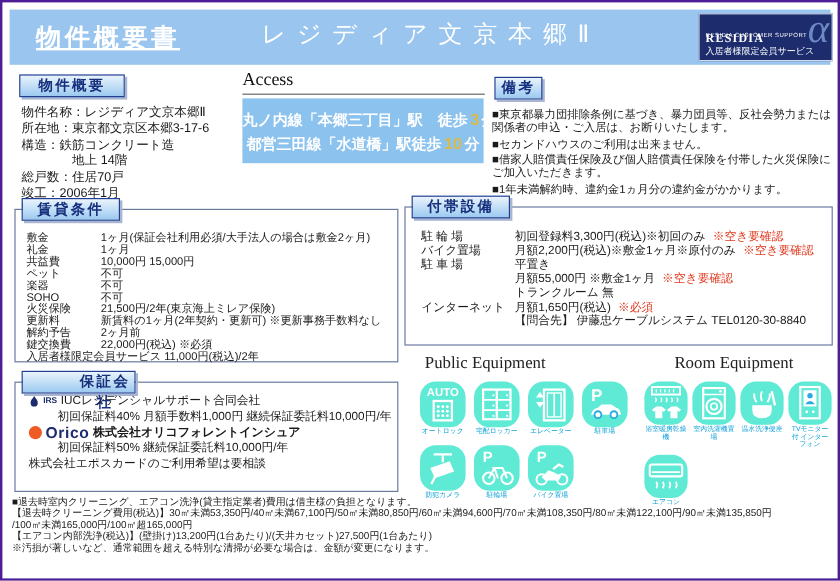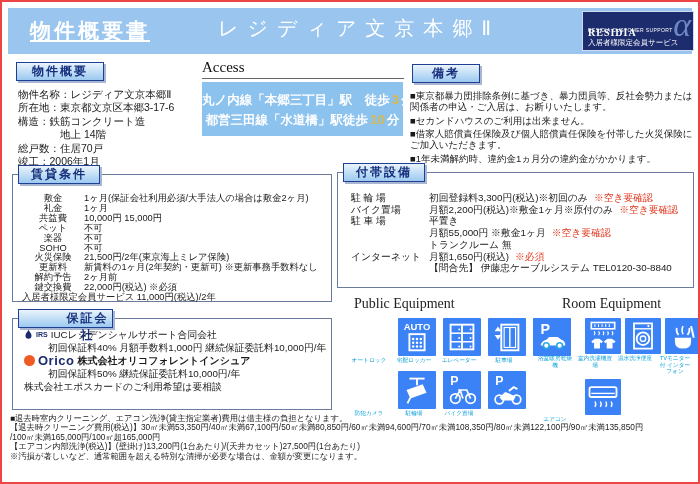--- a/index.html
+++ b/index.html
@@ -1,16 +1,16 @@
 <!DOCTYPE html>
 <html><head>
 <meta charset="utf-8">
 <style>
   html,body{margin:0;padding:0;background:#e8e8e8;}
-  #page{position:relative;width:700px;height:484px;background:#fff;border:2px solid #ef4444;
+  #page{position:relative;width:700px;height:484px;background:#fff;border:2px solid #4c1d95;
         box-sizing:border-box;overflow:hidden;font-family:"Liberation Sans",sans-serif;color:#1a1a1a;}
   .abs{position:absolute;}
 
   
   .header{left:6px;top:6px;width:684px;height:46px;background:#99c5ee;}
   .doc-title{left:22px;top:9px;font-size:21px;font-weight:bold;color:#fff;text-decoration:underline;
              letter-spacing:3px;font-family:"Liberation Serif",serif;}
   .prop-title{left:210px;top:7px;font-size:20px;color:#fff;letter-spacing:9px;white-space:nowrap;
               font-family:"Liberation Serif",serif;}
   .logo-box{left:574px;top:3px;width:112px;height:40px;background:#1c2c6c;border:1px solid #cfd9ef;
@@ -42,21 +42,21 @@
   .remarks{left:408px;top:88px;width:286px;font-size:9.5px;line-height:11px;}
   .remarks div{margin-bottom:2.5px;}
 
   
   .box{border:1px solid #6b7b9e;background:#fff;box-sizing:border-box;}
 
   
   .rental-box{left:10px;top:172px;width:320px;height:128px;}
   .rental-rows{left:20px;top:192px;width:306px;font-size:9.3px;line-height:9.9px;white-space:nowrap;}
   .rrow{display:flex;}
-  .rl{width:62px;flex:none;text-align:center;}
+  .rl{width:62px;flex:none;}
   .rv{flex:1;}
 
   
   .gbox{left:10px;top:316px;width:320px;height:92px;}
   .gcontent{left:22px;top:326px;width:300px;font-size:9.8px;line-height:13px;white-space:nowrap;}
   .grow{display:flex;align-items:center;gap:3px;text-align:center;}
   .gindent{padding-left:24px;}
   .orico{color:#1c2c6c;font-weight:bold;font-size:13px;letter-spacing:.5px;}
   .gname2{font-weight:bold;font-size:10px;}
   .odot{width:11px;height:11px;border-radius:50%;background:#f05a24;flex:none;}
@@ -71,21 +71,21 @@
 
   
   .eq-head{font-size:14px;color:#222;font-family:"Liberation Serif",serif;}
   .pub-head{left:352px;top:294px;}
   .room-head{left:560px;top:294px;}
   .eq-grid{display:flex;flex-wrap:wrap;}
   .pub-grid{left:348px;top:316px;width:186px;gap:7px;}
   .room-grid{left:535px;top:316px;width:158px;gap:4px;}
   .equip{width:38px;text-align:center;}
   .room-grid .equip{width:36px;}
-  .tile{width:38px;height:38px;background:#3b82f6;border-radius:1px;margin-left:48px;}
+  .tile{width:38px;height:38px;background:#5eead4;border-radius:13px;}
   .room-grid .tile{width:36px;height:36px;}
   .tile svg{width:100%;height:100%;display:block;}
   .elabel{font-size:6px;color:#0a9fd8;line-height:6.5px;margin-top:1px;transform:scale(.95);}
 
   
   .notes{left:8px;top:412px;width:690px;font-size:8.3px;line-height:9.4px;white-space:nowrap;}
 </style>
 </head>
 <body>
 
@@ -112,21 +112,21 @@
     <div>竣工：2006年1月</div>
     <div>間取：1K・1LDK</div>
   </div>
 
   <div class="abs access-head">Access</div>
   <div class="abs access-box">
     <div><span>丸ノ内線「本郷三丁目」駅　徒歩</span><span class="min">3</span><span>分</span></div>
     <div><span>都営三田線「水道橋」駅徒歩</span><span class="min">10</span><span>分</span></div>
   </div>
 
-  <div class="abs tab" style="left:410px;top:62px;width:68px;">備考</div>
+  <div class="abs tab" style="left:410px;top:62px;width:40px;">備考</div>
   <div class="abs remarks">
     <div>■東京都暴力団排除条例に基づき、暴力団員等、反社会勢力または関係者の申込・ご入居は、お断りいたします。</div>
     <div>■セカンドハウスのご利用は出来ません。</div>
     <div>■借家人賠償責任保険及び個人賠償責任保険を付帯した火災保険にご加入いただきます。</div>
     <div>■1年未満解約時、違約金1ヵ月分の違約金がかかります。</div>
   </div>
 
   <div class="abs box rental-box"></div>
   <div class="abs tab" style="left:16px;top:163px;width:82px;">賃貸条件</div>
   <div class="abs rental-rows">

